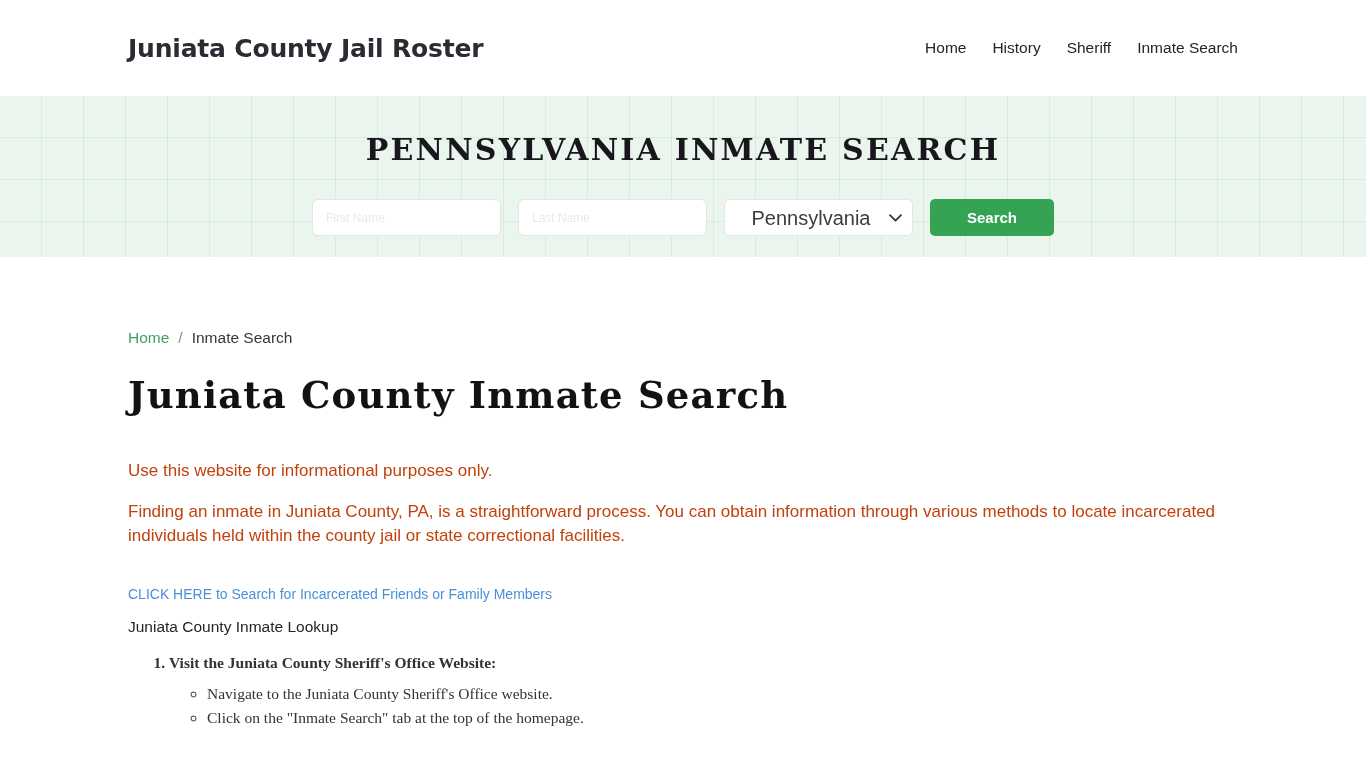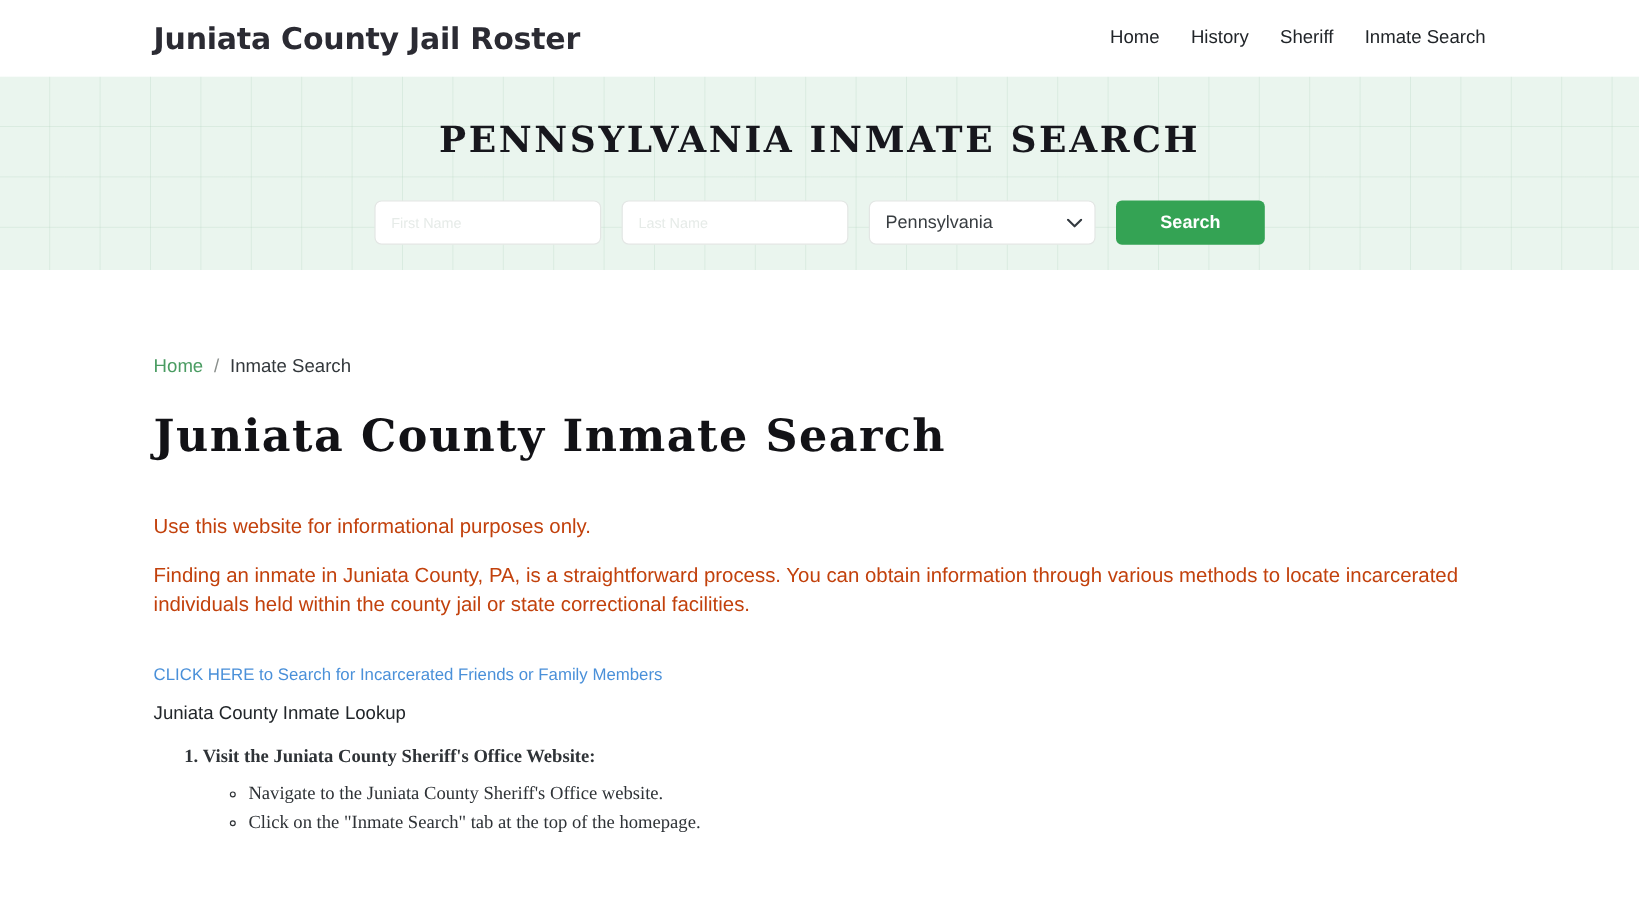--- a/index.html
+++ b/index.html
@@ -12,21 +12,21 @@
     background: #ffffff;
   }
   body {
     font-family: "Liberation Sans", sans-serif;
     color: #212529;
     -webkit-font-smoothing: antialiased;
   }
 
   
   .site-header {
-    height: 64px;
+    height: 96px;
     background: #ffffff;
     display: flex;
     align-items: center;
     justify-content: space-between;
     padding: 0 128px 0 128px;
   }
   .brand {
     font-family: "DejaVu Sans", sans-serif;
     font-size: 25px;
     font-weight: bold;
@@ -100,24 +100,25 @@
     height: 37px;
   }
   .state-select {
     width: 189px;
     height: 37px;
     border: 1px solid #e3e6e4;
     border-radius: 6px;
     background: #ffffff;
     padding: 0 28px 0 13px;
     font-family: "Liberation Sans", sans-serif;
-    font-size: 15px;
+    font-size: 20px;
     color: #383d41;
     outline: none;
     appearance: none;
+    text-align: center;
     -webkit-appearance: none;
   }
   .select-chevron {
     position: absolute;
     right: 11px;
     top: 50%;
     transform: translateY(-50%);
     pointer-events: none;
     display: block;
     line-height: 0;

